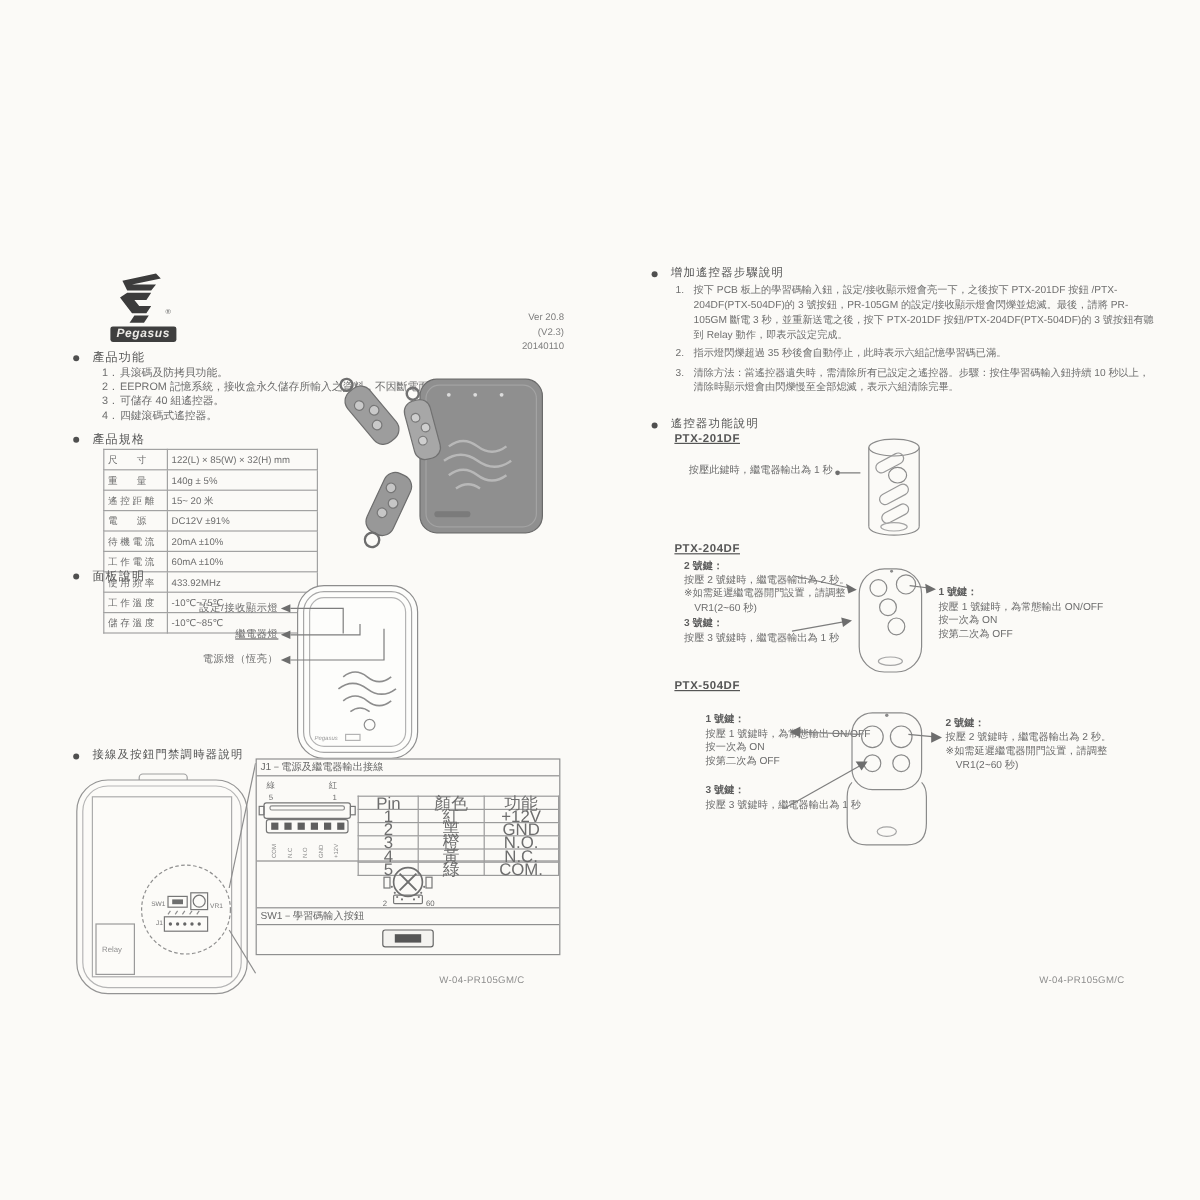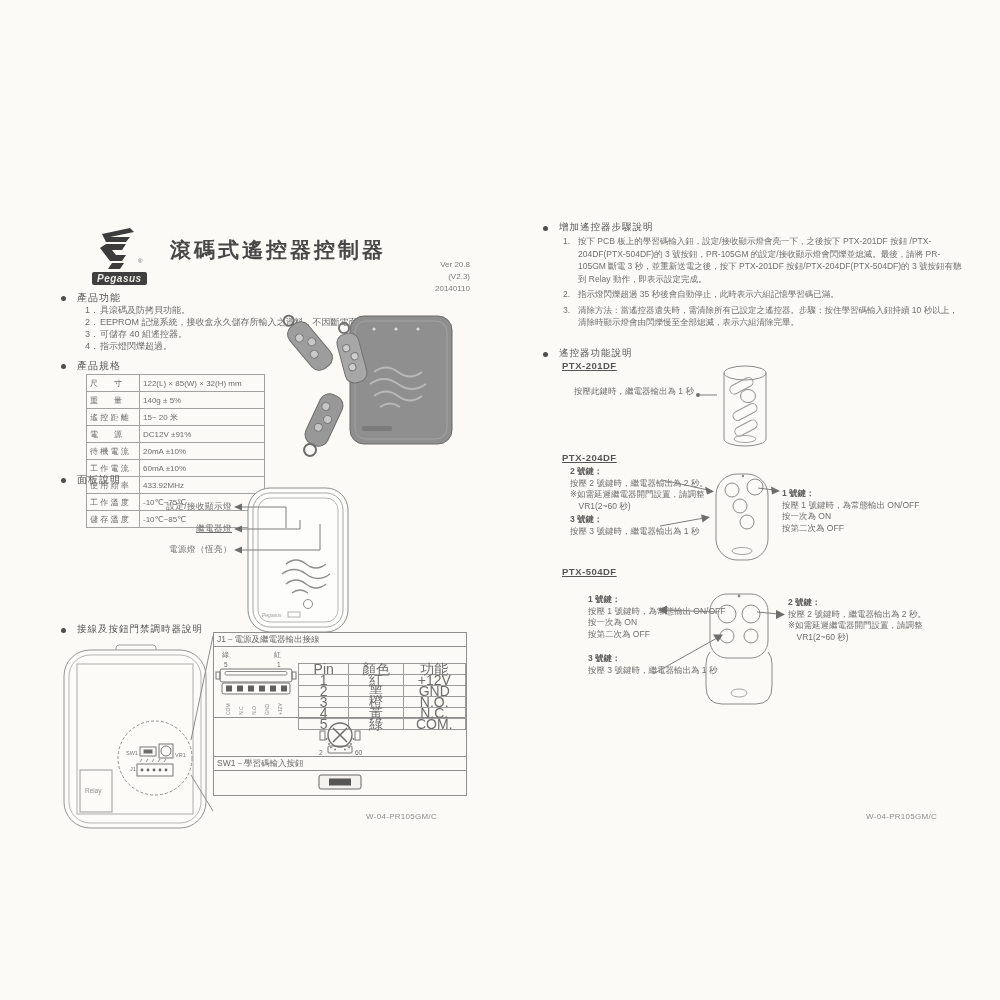--- a/index.html
+++ b/index.html
@@ -39,21 +39,20 @@
   <div class="abs" style="left:96px;top:224px;width:44px;height:48px;">
     <svg width="44" height="48" viewBox="0 0 44 48">
       <polygon points="6,10 34,4 38,8 14,13 34,13 30,18 10,18" fill="#3c3c3c"></polygon>
       <polygon points="10,20 30,20 26,26 16,26 20,31 30,31 26,37 14,37 4,24" fill="#3c3c3c"></polygon>
       <polygon points="16,39 28,39 24,45 12,45" fill="#3c3c3c"></polygon>
     </svg>
   </div>
   <span class="abs" style="left:138px;top:258px;font-size:6px;color:#666;">®</span>
   <div class="abs brand-box" style="left:92px;top:272px;">Pegasus</div>
 
-  <div class="abs doc-title" style="left:170px;top:236px;width:230px;">滾碼式遙控器控制器</div>
 
   <div class="abs ver" style="left:396px;top:259px;width:74px;">
     <div>Ver 20.8</div>
     <div>(V2.3)</div>
     <div>20140110</div>
   </div>
 
   <span class="abs dot" style="left:61px;top:296px;"></span>
   <div class="abs sec-head" style="left:77px;top:291px;">產品功能</div>
   <div class="abs" style="left:85px;top:304px;width:330px;">
@@ -64,21 +63,21 @@
     <div class="list-row">
         <span class="num">2．</span>
         <span>EEPROM 記憶系統，接收盒永久儲存所輸入之資料，不因斷電而消失。</span>
       </div>
     <div class="list-row">
         <span class="num">3．</span>
         <span>可儲存 40 組遙控器。</span>
       </div>
     <div class="list-row">
         <span class="num">4．</span>
-        <span>指示燈閃爍超過。</span>
+        <span>四鍵滾碼式遙控器。</span>
       </div>
   </div>
 
   <span class="abs dot" style="left:61px;top:364px;"></span>
   <div class="abs sec-head" style="left:77px;top:359px;">產品規格</div>
   <table class="abs spec-table" style="left:86px;top:374px;">
     <tbody>
         <tr>
           <td class="lbl">尺　　寸</td>
           <td class="val">122(L) × 85(W) × 32(H) mm</td>

